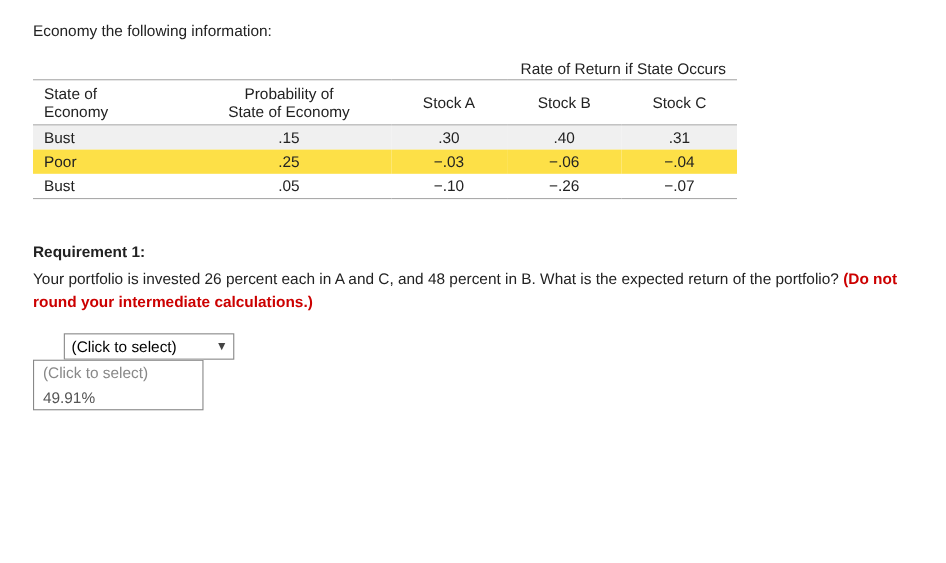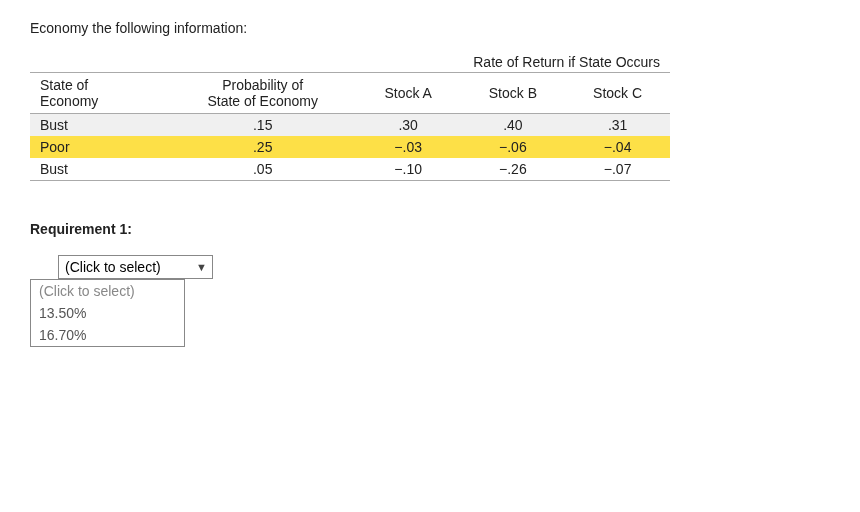--- a/index.html
+++ b/index.html
@@ -193,27 +193,30 @@
       <td class="col-stock">−.10</td>
       <td class="col-stock">−.26</td>
       <td class="col-stock">−.07</td>
     </tr>
       </tbody>
   </table>
 </div>
 
 <div class="requirement-section">
   <p class="requirement-title">Requirement 1:</p>
+  <p class="requirement-body">
+    <span>Your portfolio is invested 26 percent each in A and C, and 48 percent in B. What is the expected return of the portfolio?</span>
+    <span class="highlight-red">(Do not round your intermediate calculations.)</span>
+  </p>
 </div>
 
 <div class="dropdown-container">
   <select class="dropdown-select" id="answer-select">
   <option value="(Click to select)">(Click to select)</option><option value="13.50%">13.50%</option><option value="24.00%">24.00%</option><option value="6.60%">6.60%</option><option value="16.70%">16.70%</option><option value="10.00%">10.00%</option></select>
   <span class="dropdown-chevron">▼</span>
   <ul class="dropdown-open-list" id="options-list">
   <li style="color: rgb(136, 136, 136);">(Click to select)</li>
-      <li>13.50%</li>
-      <li>16.70%</li>
+      <li>49.91%</li>
     </ul>
 </div>
 
 
 
 
 </body></html>

